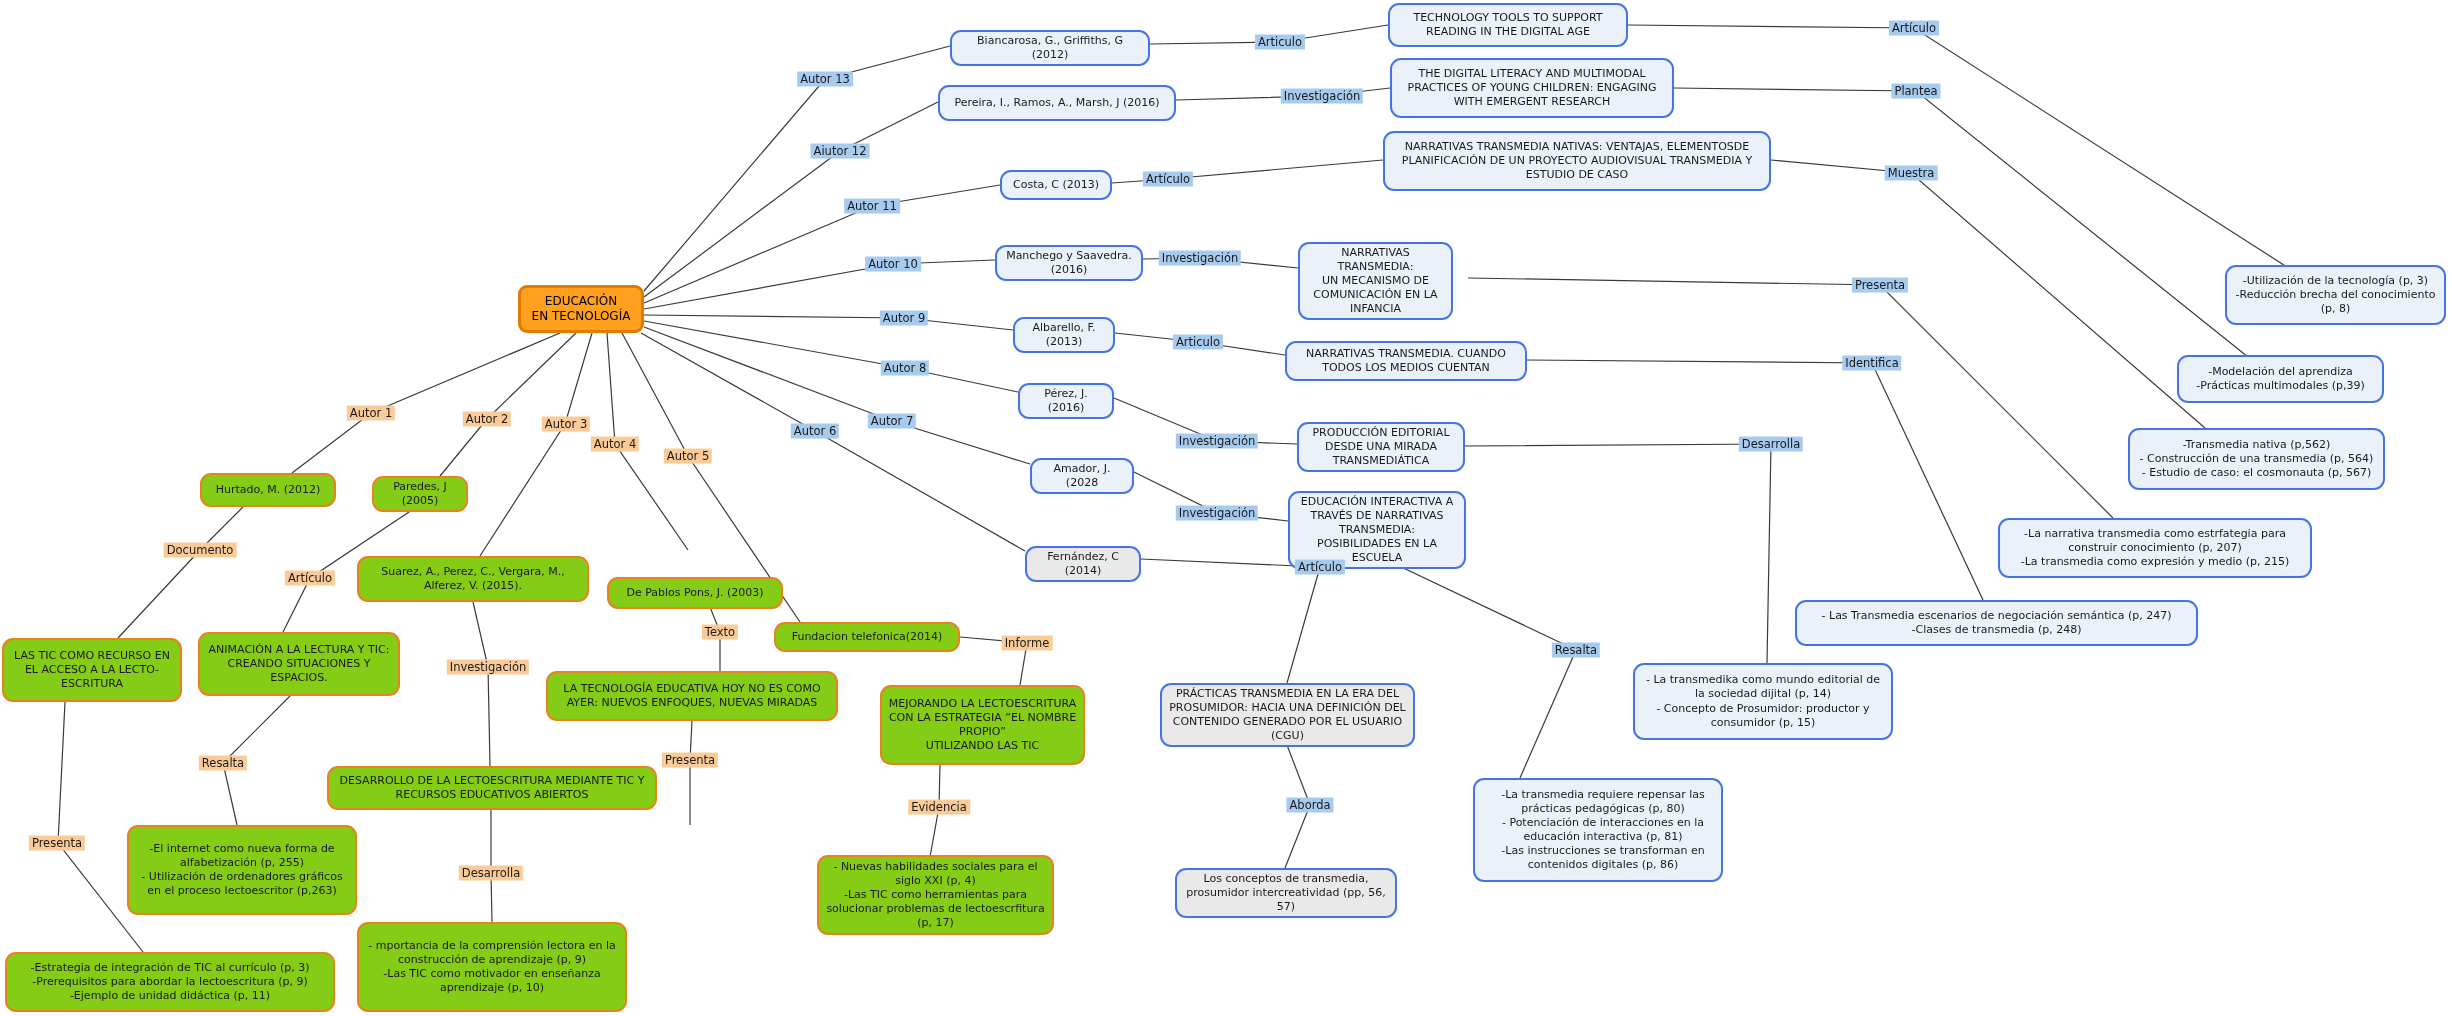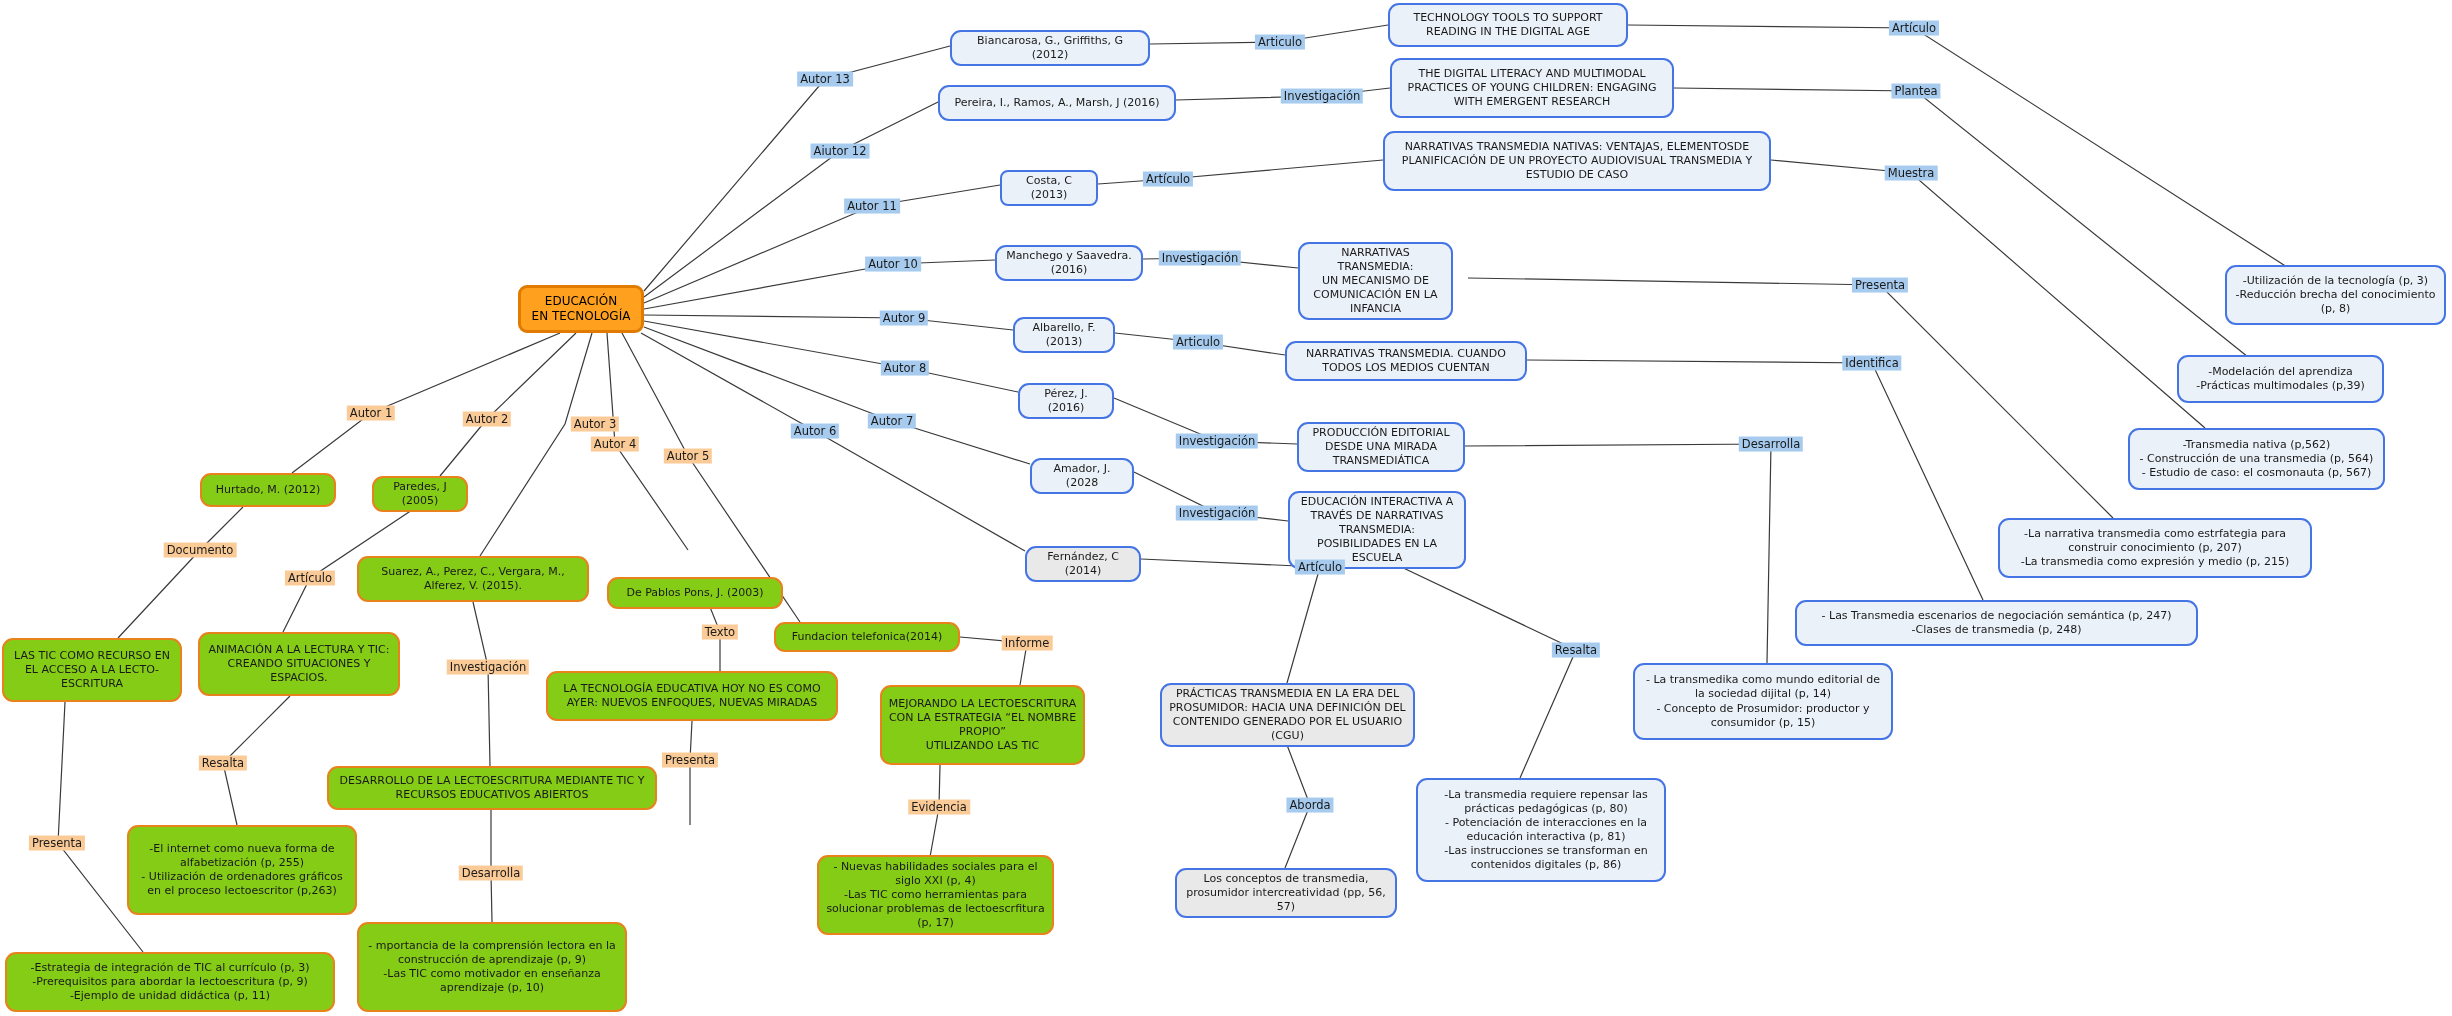--- a/index.html
+++ b/index.html
@@ -79,21 +79,21 @@
 -Prerequisitos para abordar la lectoescritura (p, 9)
 -Ejemplo de unidad didáctica (p, 11)</div>
     <div class="node obox" style="left: 127px; top: 825px; width: 230px; min-height: 90px;">-El internet como nueva forma de alfabetización (p, 255)
 - Utilización de ordenadores gráficos en el proceso lectoescritor (p,263)</div>
     <div class="node obox" style="left: 357px; top: 922px; width: 270px; min-height: 90px;">- mportancia de la comprensión lectora en la construcción de aprendizaje (p, 9)
 -Las TIC como motivador en enseñanza aprendizaje (p, 10)</div>
     <div class="node obox" style="left: 817px; top: 855px; width: 237px; min-height: 80px;">- Nuevas habilidades sociales para el siglo XXI (p, 4)
 -Las TIC como herramientas para solucionar problemas de lectoescrfitura (p, 17)</div>
     <div class="node bbox" style="left: 950px; top: 30px; width: 200px; min-height: 34px;">Biancarosa, G., Griffiths, G (2012)</div>
     <div class="node bbox" style="left: 938px; top: 85px; width: 238px; min-height: 36px;">Pereira, I., Ramos, A., Marsh, J (2016)</div>
-    <div class="node bbox" style="left: 1000px; top: 170px; width: 98px; min-height: 30px; border-radius: 8px;">Costa, C (2013)</div>
+    <div class="node bbox" style="left: 1000px; top: 170px; width: 112px; min-height: 30px;">Costa, C (2013)</div>
     <div class="node bbox" style="left: 995px; top: 245px; width: 148px; min-height: 30px;">Manchego y Saavedra. (2016)</div>
     <div class="node bbox" style="left: 1013px; top: 317px; width: 102px; min-height: 30px;">Albarello, F. (2013)</div>
     <div class="node bbox" style="left: 1018px; top: 383px; width: 96px; min-height: 28px;">Pérez, J. (2016)</div>
     <div class="node bbox" style="left: 1030px; top: 458px; width: 104px; min-height: 28px;">Amador, J. (2028</div>
     <div class="node gbox" style="left: 1025px; top: 546px; width: 116px; min-height: 28px;">Fernández, C (2014)</div>
     <div class="node bbox" style="left: 1388px; top: 3px; width: 240px; min-height: 44px;">TECHNOLOGY TOOLS TO SUPPORT READING IN THE DIGITAL AGE</div>
     <div class="node bbox" style="left: 1390px; top: 58px; width: 284px; min-height: 60px;">THE DIGITAL LITERACY AND MULTIMODAL PRACTICES OF YOUNG CHILDREN: ENGAGING WITH EMERGENT RESEARCH</div>
     <div class="node bbox" style="left: 1383px; top: 131px; width: 388px; min-height: 60px;">NARRATIVAS TRANSMEDIA NATIVAS: VENTAJAS, ELEMENTOSDE PLANIFICACIÓN DE UN PROYECTO AUDIOVISUAL TRANSMEDIA Y ESTUDIO DE CASO</div>
     <div class="node bbox" style="left: 1298px; top: 242px; width: 155px; min-height: 60px;">NARRATIVAS TRANSMEDIA:
 UN MECANISMO DE COMUNICACIÓN EN LA INFANCIA</div>
@@ -107,27 +107,27 @@
 -Prácticas multimodales (p,39)</div>
     <div class="node bbox" style="left: 2128px; top: 428px; width: 257px; min-height: 62px;">-Transmedia nativa (p,562)
 - Construcción de una transmedia (p, 564)
 - Estudio de caso: el cosmonauta (p, 567)</div>
     <div class="node bbox" style="left: 1998px; top: 518px; width: 314px; min-height: 60px;">-La narrativa transmedia como estrfategia para construir conocimiento (p, 207)
 -La transmedia como expresión y medio (p, 215)</div>
     <div class="node bbox" style="left: 1795px; top: 600px; width: 403px; min-height: 46px;">- Las Transmedia escenarios de negociación semántica (p, 247)
 -Clases de transmedia (p, 248)</div>
     <div class="node bbox" style="left: 1633px; top: 663px; width: 260px; min-height: 77px;">- La transmedika como mundo editorial de la sociedad dijital (p, 14)
 - Concepto de Prosumidor: productor y consumidor (p, 15)</div>
-    <div class="node bbox" style="left: 1416px; top: 778px; width: 250px; min-height: 104px; padding-left: 16px;">-La transmedia requiere repensar las prácticas pedagógicas (p, 80)
+    <div class="node bbox" style="left: 1473px; top: 778px; width: 250px; min-height: 104px; padding-left: 16px;">-La transmedia requiere repensar las prácticas pedagógicas (p, 80)
 - Potenciación de interacciones en la educación interactiva (p, 81)
 -Las instrucciones se transforman en contenidos digitales (p, 86)</div>
     <div class="node gbox" style="left: 1175px; top: 868px; width: 222px; min-height: 50px;">Los conceptos de transmedia, prosumidor intercreatividad (pp, 56, 57)</div>
     <div class="olabel" style="left: 371px; top: 413px;">Autor  1</div>
     <div class="olabel" style="left: 487px; top: 419px;">Autor 2</div>
-    <div class="olabel" style="left: 595px; top: 424px;">Autor 3</div>
+    <div class="olabel" style="left: 566px; top: 424px;">Autor 3</div>
     <div class="olabel" style="left: 615px; top: 444px;">Autor 4</div>
     <div class="olabel" style="left: 688px; top: 456px;">Autor 5</div>
     <div class="olabel" style="left: 200px; top: 550px;">Documento</div>
     <div class="olabel" style="left: 310px; top: 578px;">Artículo</div>
     <div class="olabel" style="left: 488px; top: 667px;">Investigación</div>
     <div class="olabel" style="left: 720px; top: 632px;">Texto</div>
     <div class="olabel" style="left: 1027px; top: 643px;">Informe</div>
     <div class="olabel" style="left: 57px; top: 843px;">Presenta</div>
     <div class="olabel" style="left: 223px; top: 763px;">Resalta</div>
     <div class="olabel" style="left: 491px; top: 873px;">Desarrolla</div>

